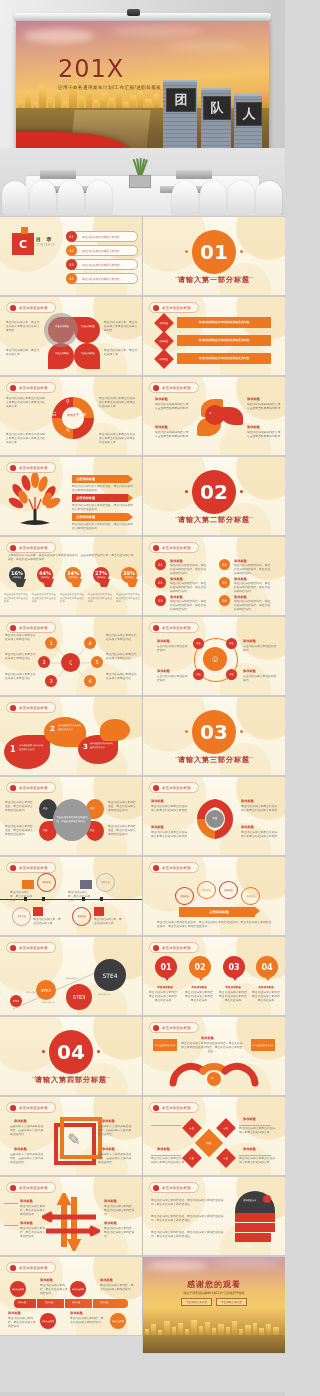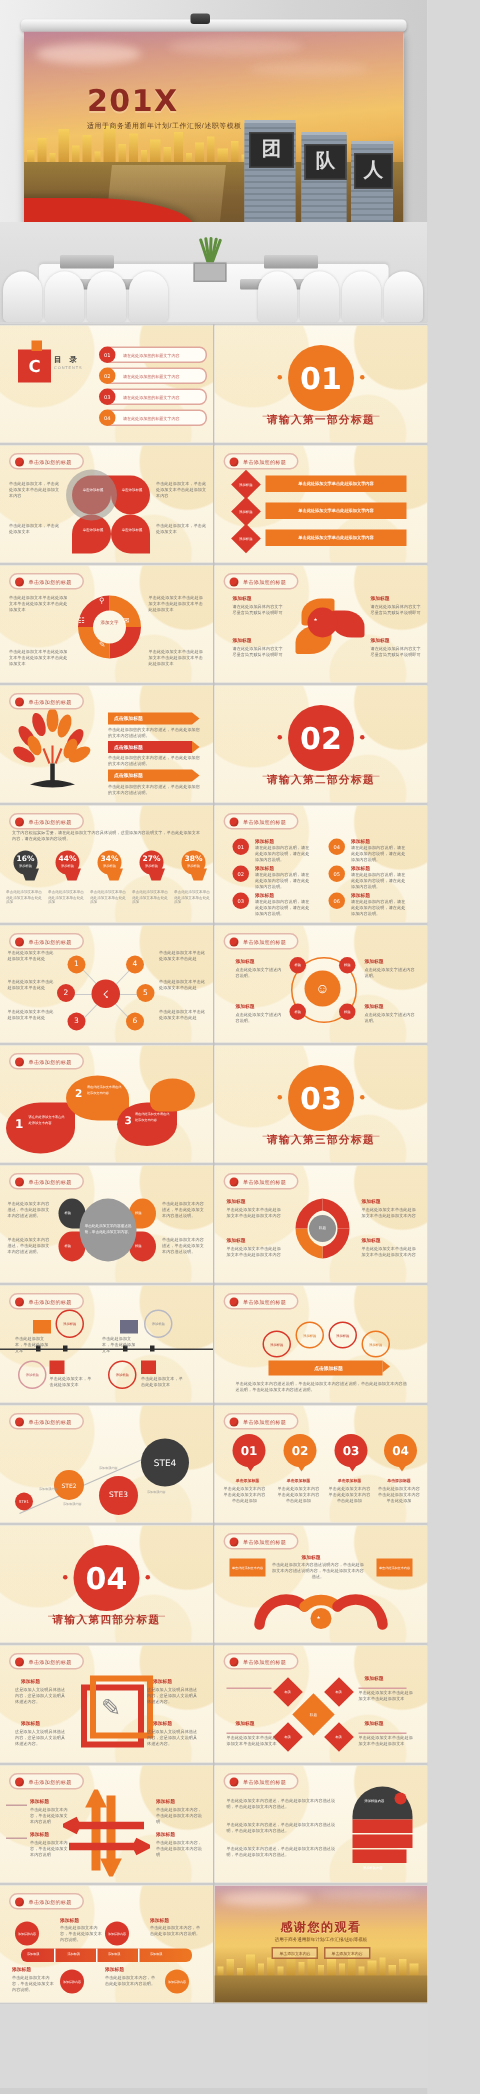--- a/index.html
+++ b/index.html
@@ -34,21 +34,21 @@
       border-radius:50% 0 0 0;}
   .towers{position:absolute;right:4px;bottom:8px;width:104px;height:84px;}
   .tower{position:absolute;bottom:0;background:
       repeating-linear-gradient(180deg,#8d99a6 0 3px,#7b8894 3px 4px),
       linear-gradient(90deg,#9aa6b2,#6f7c88);border-top:2px solid #aab5bf;}
   .tower .cap{position:absolute;left:8%;top:6px;width:84%;height:22px;background:#2b2b2b;
       border:1px solid #454545;}
   .cap .glyph{color:#dcdcdc;font-size:13px;font-weight:bold;text-align:center;line-height:22px;
       font-family:"DejaVu Sans",sans-serif;}
   .hero-title{position:absolute;left:42px;top:36px;width:170px;text-align:left;}
-  .y-201x{font-family:"DejaVu Sans",sans-serif;font-size:20px;font-weight:bold;letter-spacing:1px;
+  .y-201x{font-family:"DejaVu Sans",sans-serif;font-size:24px;font-weight:normal;letter-spacing:1px;
       color:#8d2b22;line-height:1;text-shadow:0 1px 0 rgba(255,230,200,.35);}
   .cn-title{font-size:15px;font-weight:bold;color:#4a1f16;letter-spacing:2px;margin-top:3px;
       text-shadow:0 1px 0 rgba(255,235,205,.4);}
   .cn-sub{font-size:4.6px;color:#5a3a24;letter-spacing:.4px;margin-top:4px;}
   .table-area{position:absolute;left:0;top:148px;width:285px;height:67px;overflow:hidden;
       background:linear-gradient(180deg,#e4e4e4,#d5d5d5);}
   .tbl{position:absolute;left:26px;top:28px;width:233px;height:40px;border-radius:3px 3px 0 0;
       background:linear-gradient(180deg,#fafafa,#e6e6e6);box-shadow:0 -1px 2px rgba(0,0,0,.08);}
   .chair{position:absolute;bottom:0;width:26px;height:34px;border-radius:13px 13px 4px 4px;
       background:linear-gradient(180deg,#fdfdfd,#dcdcdc);box-shadow:0 0 2px rgba(0,0,0,.18);}
@@ -93,21 +93,21 @@
       border-top:4px solid transparent;border-bottom:4px solid transparent;}
   .diamond{transform:rotate(45deg);display:flex;align-items:center;justify-content:center;}
   .diamond > span{transform:rotate(-45deg);}
   .pin{position:relative;width:16px;height:20px;}
   .pin .head{position:absolute;left:0;top:0;width:16px;height:16px;border-radius:50%;
       display:flex;align-items:center;justify-content:center;color:#fff;}
   .pin .tail{position:absolute;left:5px;top:12px;width:6px;height:8px;}
   .pinnum{font-family:"DejaVu Sans",sans-serif;font-size:5px;font-weight:bold;color:#fff;line-height:1;}
   .pinsub{font-size:2.2px;color:#fff;opacity:.9;}
 
-  .ty-slide{position:relative;width:142px;height:78px;overflow:hidden;}
+  .ty-slide{position:relative;width:142px;height:96px;overflow:hidden;}
   .ty-sky{position:absolute;inset:0;background:linear-gradient(180deg,#caa0ad 0%,#e0ab86 18%,
       #f0c36c 38%,#f3cb6a 52%,#dcae55 66%,#b98f45 82%,#9b7739 100%);}
   .ty-city{position:absolute;left:0;bottom:16px;width:100%;height:18px;}
   .ty-b{position:absolute;bottom:0;background:linear-gradient(180deg,#f7d469,#c08b2c);}
   .ty-ground{position:absolute;left:0;bottom:0;width:100%;height:18px;
       background:linear-gradient(180deg,#a9853f,#7d5e2c);}
   .ty-title{position:absolute;left:0;right:0;top:22px;text-align:center;font-size:8px;
       font-weight:bold;color:#a83324;letter-spacing:1px;text-shadow:0 1px 0 rgba(255,240,210,.5);}
   .ty-sub{position:absolute;left:0;right:0;top:34px;text-align:center;font-size:3px;color:#6d4524;}
   .ty-btns{position:absolute;left:0;right:0;top:41px;display:flex;gap:4px;justify-content:center;}

